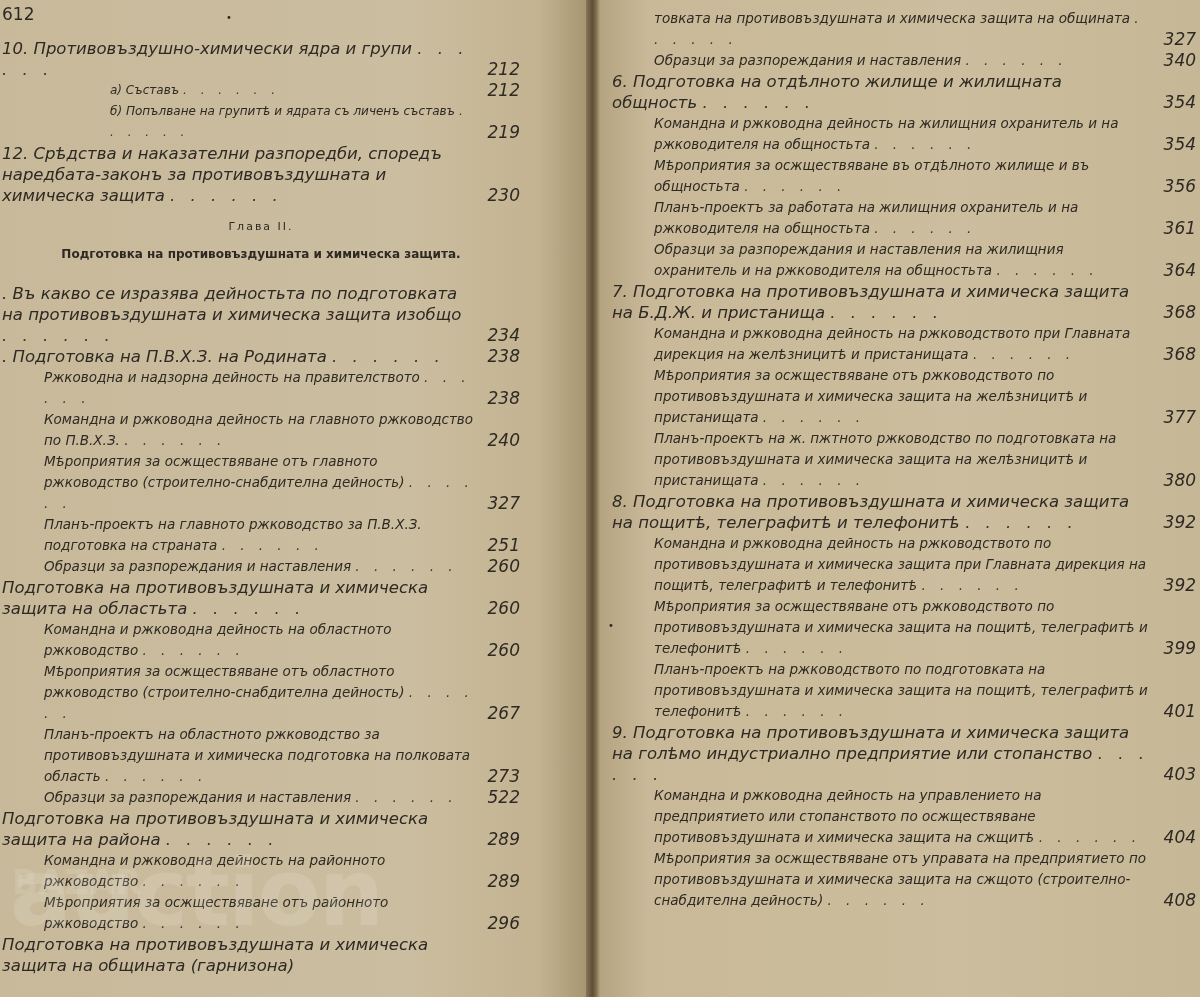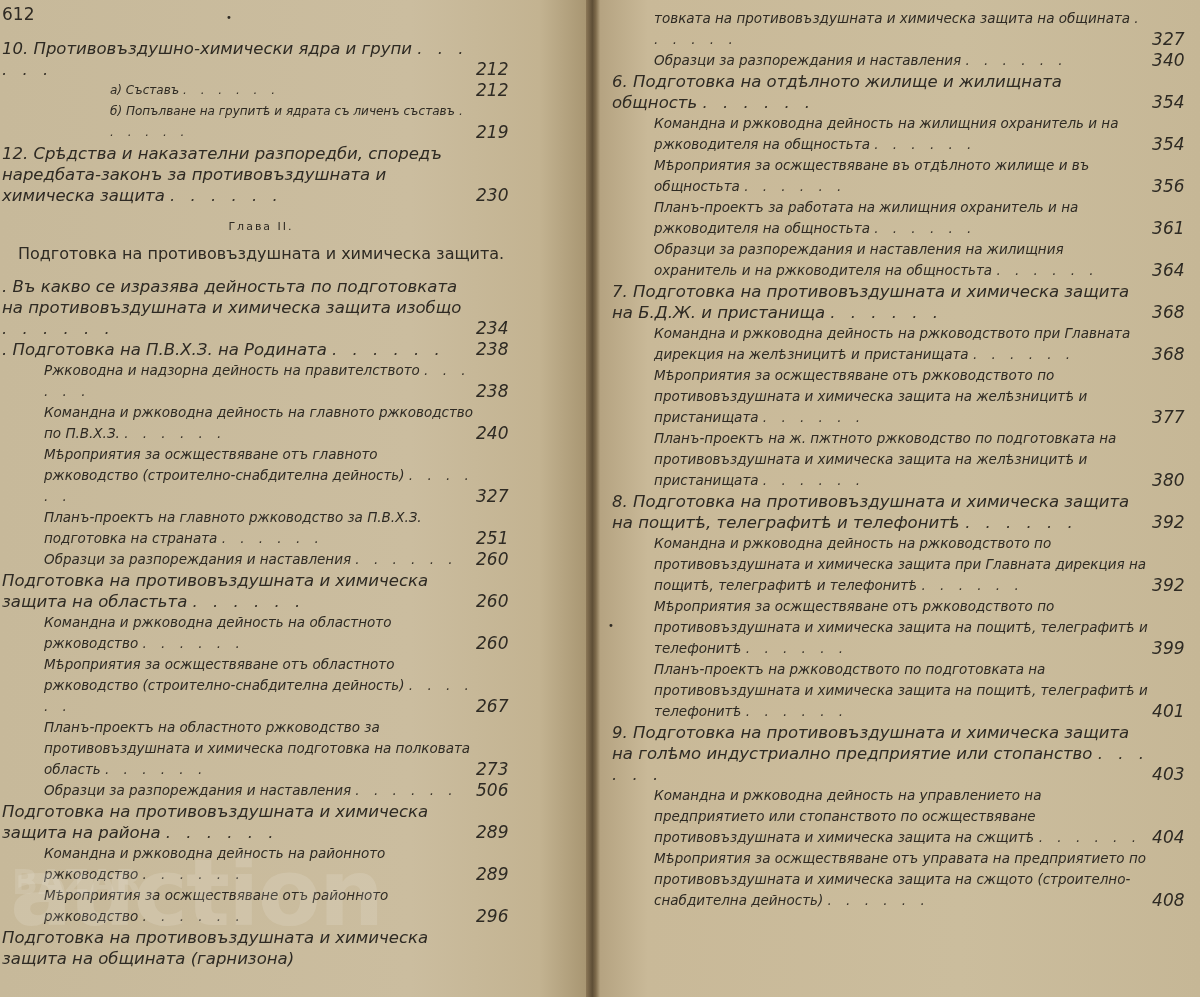--- a/index.html
+++ b/index.html
@@ -36,31 +36,31 @@
     .entry {
       position: relative; display: block; line-height: 21px;
       padding-right: 46px;
       font-style: italic;
     }
     .entry .txt { display: inline; }
     .entry .leader {
       letter-spacing: 5px; color: #3b352b;
     }
     .entry .pg {
-      position: absolute; right: 0; bottom: 0; width: 44px; text-align: left;
+      position: absolute; right: 0; bottom: 0; width: 44px; text-align: right;
       font-size: 17px;
     }
     .lvl1 { font-size: 16.5px; font-weight: normal; }
     .lvl2 { font-size: 13.5px; padding-left: 42px; }
     .lvl3 { font-size: 12px; padding-left: 108px; }
     .chapter {
       text-align: center; font-size: 11px; letter-spacing: 2px; margin: 14px 0 10px 0;
     }
     .chapter-title {
-      text-align: center; font-size: 16px; font-weight: normal; line-height: 22px; margin-bottom: 11px;
+      text-align: center; font-size: 12px; font-weight: bold; line-height: 22px; margin-bottom: 18px;
     }
     .watermark {
       position: absolute; left: 10px; top: 840px; font-size: 92px; font-weight: bold;
       color: rgba(255,255,255,0.13); letter-spacing: -2px; pointer-events: none;
     }
     .watermark-small {
       position: absolute; left: 12px; top: 862px; font-size: 34px; font-weight: bold;
       color: rgba(255,255,255,0.12); pointer-events: none;
     }
     .stray-dot { position: absolute; font-size: 10px; color: #2e2a23; }
@@ -86,21 +86,21 @@
           <div class="entry lvl1"><span class="txt">. Подготовка на П.В.Х.З. на Родината </span><span class="leader">. . . . . .</span><span class="pg">238</span></div>
           <div class="entry lvl2"><span class="txt">Ржководна и надзорна дейность на правителството </span><span class="leader">. . . . . .</span><span class="pg">238</span></div>
           <div class="entry lvl2"><span class="txt">Командна и ржководна дейность на главното ржководство по П.В.Х.З. </span><span class="leader">. . . . . .</span><span class="pg">240</span></div>
           <div class="entry lvl2"><span class="txt">Мѣроприятия за осжществяване отъ главното ржководство (строително-снабдителна дейность) </span><span class="leader">. . . . . .</span><span class="pg">327</span></div>
           <div class="entry lvl2"><span class="txt">Планъ-проектъ на главното ржководство за П.В.Х.З. подготовка на страната </span><span class="leader">. . . . . .</span><span class="pg">251</span></div>
           <div class="entry lvl2"><span class="txt">Образци за разпореждания и наставления </span><span class="leader">. . . . . .</span><span class="pg">260</span></div>
           <div class="entry lvl1"><span class="txt">Подготовка на противовъздушната и химическа защита на областьта </span><span class="leader">. . . . . .</span><span class="pg">260</span></div>
           <div class="entry lvl2"><span class="txt">Командна и ржководна дейность на областното ржководство </span><span class="leader">. . . . . .</span><span class="pg">260</span></div>
           <div class="entry lvl2"><span class="txt">Мѣроприятия за осжществяване отъ областното ржководство (строително-снабдителна дейность) </span><span class="leader">. . . . . .</span><span class="pg">267</span></div>
           <div class="entry lvl2"><span class="txt">Планъ-проектъ на областното ржководство за противовъздушната и химическа подготовка на полковата область </span><span class="leader">. . . . . .</span><span class="pg">273</span></div>
-          <div class="entry lvl2"><span class="txt">Образци за разпореждания и наставления </span><span class="leader">. . . . . .</span><span class="pg">506</span></div>
+          <div class="entry lvl2"><span class="txt">Образци за разпореждания и наставления </span><span class="leader">. . . . . .</span><span class="pg">522</span></div>
           <div class="entry lvl1"><span class="txt">Подготовка на противовъздушната и химическа защита на района </span><span class="leader">. . . . . .</span><span class="pg">289</span></div>
           <div class="entry lvl2"><span class="txt">Командна и ржководна дейность на районното ржководство </span><span class="leader">. . . . . .</span><span class="pg">289</span></div>
           <div class="entry lvl2"><span class="txt">Мѣроприятия за осжществяване отъ районното ржководство </span><span class="leader">. . . . . .</span><span class="pg">296</span></div>
           <div class="entry lvl1"><span class="txt">Подготовка на противовъздушната и химическа защита на общината (гарнизона) </span></div>
         </div>
     </div>
     <div class="watermark-small">BAZAR</div>
     <div class="watermark">auction</div>
   </div>
   <div class="gutter"></div>

